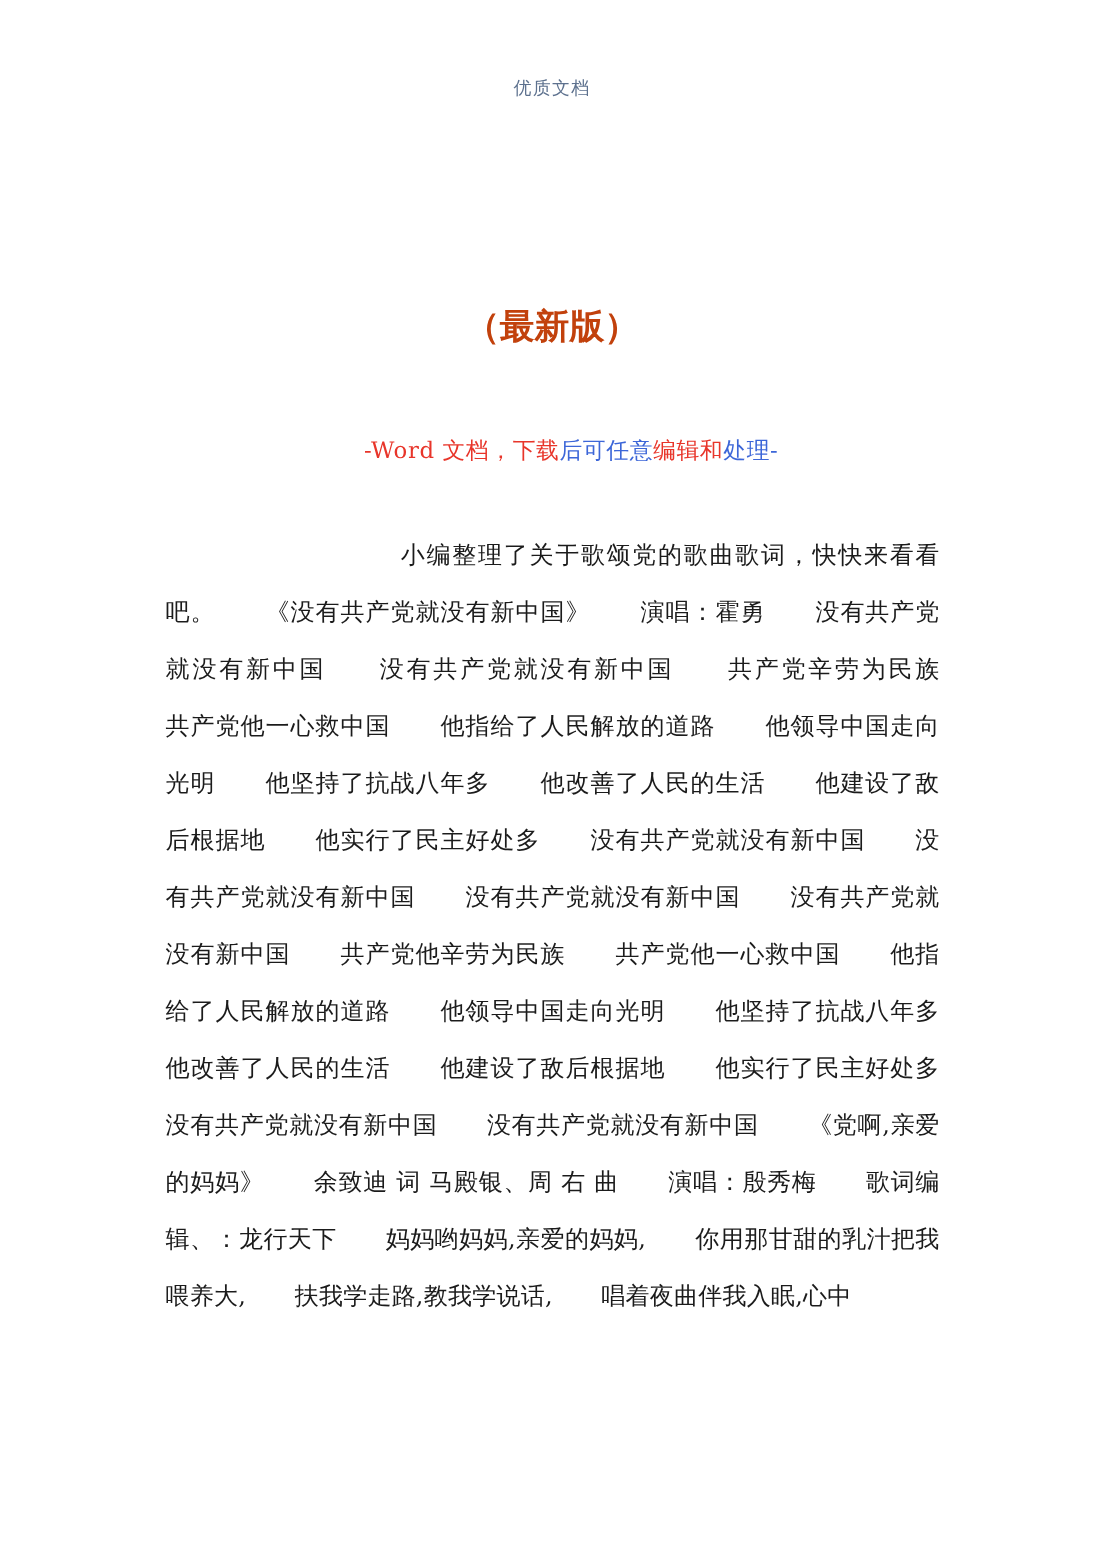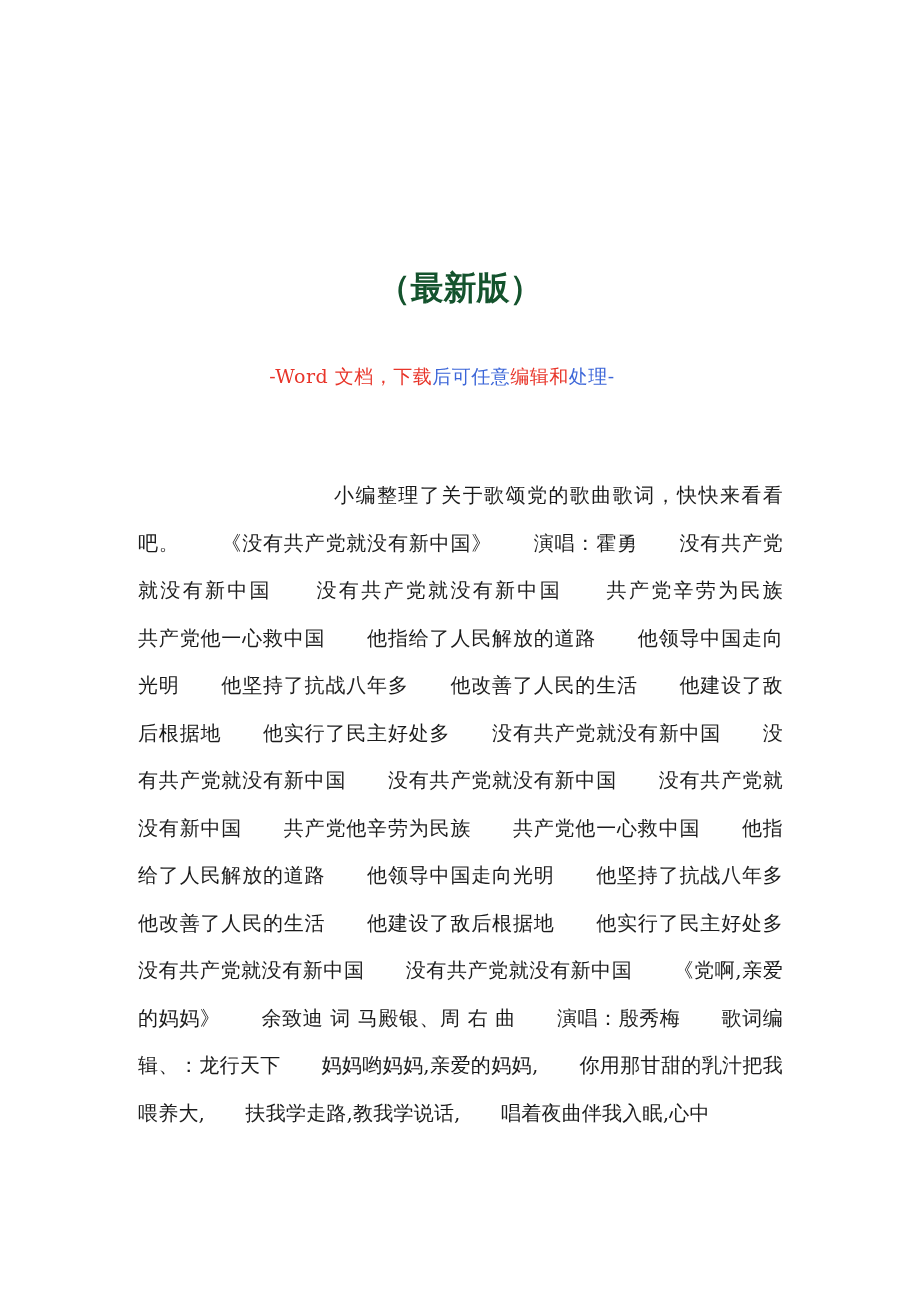--- a/index.html
+++ b/index.html
@@ -67,48 +67,48 @@
   .subtitle-block {
     position: absolute;
     top: 248px;
     left: 110px;
     width: 700px;
     text-align: center;
   }
   .doc-subtitle {
     font-family: "DejaVu Serif", "Liberation Serif", serif;
     font-weight: bold;
-    font-size: 33px;
+    font-size: 29px;
     line-height: 48px;
-    color: #14532d;
-    margin: 16px;
+    color: #c2410c;
+    margin: 0;
   }
 
   
   .notice-block {
     position: absolute;
     top: 362px;
-    left: 92px;
+    left: 126px;
     width: 700px;
     text-align: center;
     white-space: nowrap;
   }
   .notice-line {
     font-family: "DejaVu Serif", "Liberation Serif", serif;
     font-size: 19px;
     line-height: 28px;
     letter-spacing: 0.5px;
   }
   .seg-red  { color: #e8352a; }
   .seg-blue { color: #3c66d8; }
 
   
   .body-block {
     position: absolute;
-    top: 472px;
+    top: 439px;
     left: 138px;
     width: 645px;
   }
   .body-par {
     font-family: "DejaVu Serif", "Liberation Serif", serif;
     font-size: 20px;
     line-height: 47.5px;
     color: #1b1b1b;
     margin: 0;
     text-align: justify;
@@ -116,20 +116,23 @@
     word-break: break-all;
     text-indent: 196px;
     letter-spacing: 0.2px;
   }
 </style>
 </head>
 <body>
 
 <div class="page">
 
+  <div class="doc-header">
+    <div class="doc-header-text">优质文档</div>
+  </div>
 
   <div class="header-rule"></div>
 
 
   <div class="subtitle-block">
     <h2 class="doc-subtitle">（最新版）</h2>
   </div>
 
   <div class="notice-block">
     <div class="notice-line">

